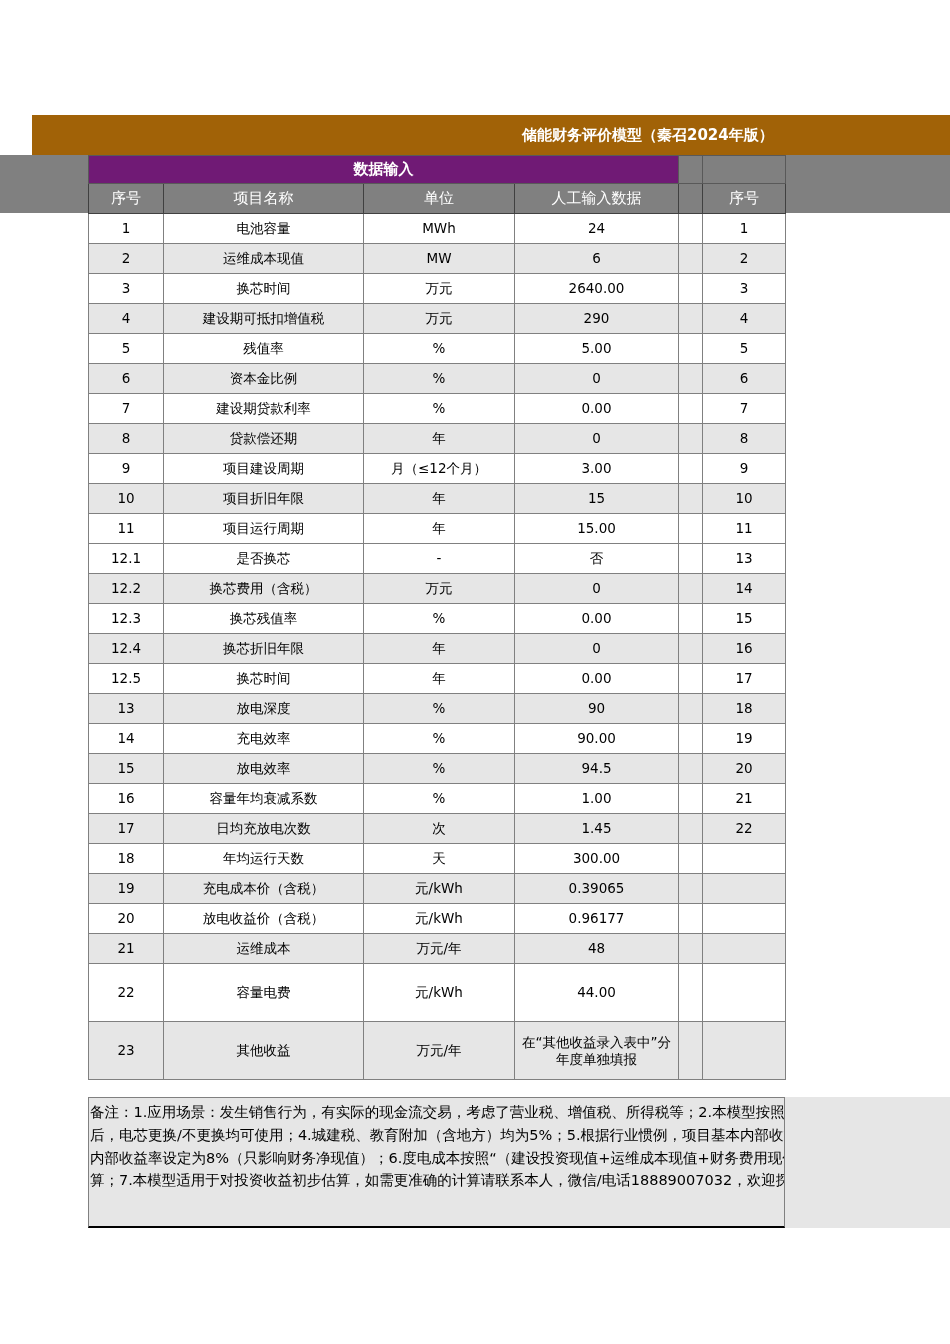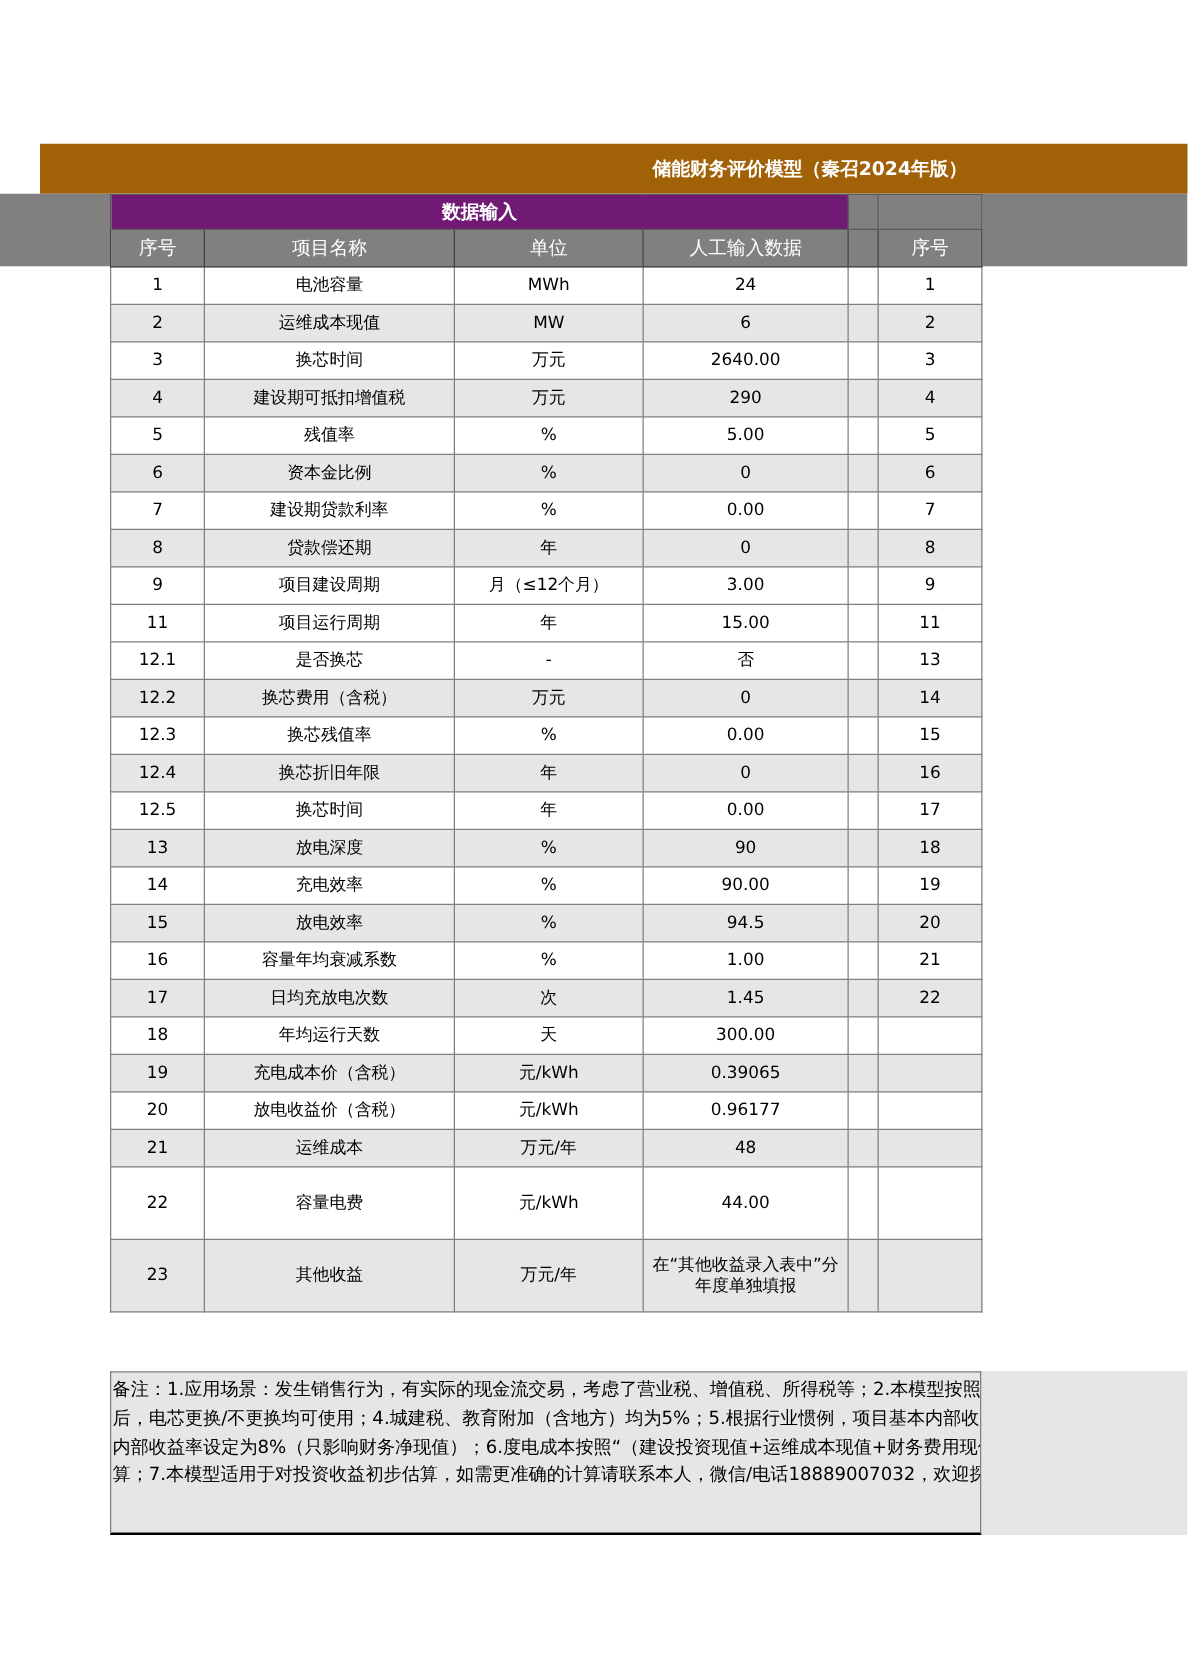--- a/index.html
+++ b/index.html
@@ -270,20 +270,28 @@
           <td>8</td>
         </tr>
         <tr class="data-row">
           <td>9</td>
           <td>项目建设周期</td>
           <td>月（≤12个月）</td>
           <td>3.00</td>
           <td class="gap-cell"></td>
           <td>9</td>
         </tr>
+        <tr class="data-row alt">
+          <td>10</td>
+          <td>项目折旧年限</td>
+          <td>年</td>
+          <td>15</td>
+          <td class="gap-cell"></td>
+          <td>10</td>
+        </tr>
         <tr class="data-row">
           <td>11</td>
           <td>项目运行周期</td>
           <td>年</td>
           <td>15.00</td>
           <td class="gap-cell"></td>
           <td>11</td>
         </tr>
         <tr class="data-row">
           <td>12.1</td>

